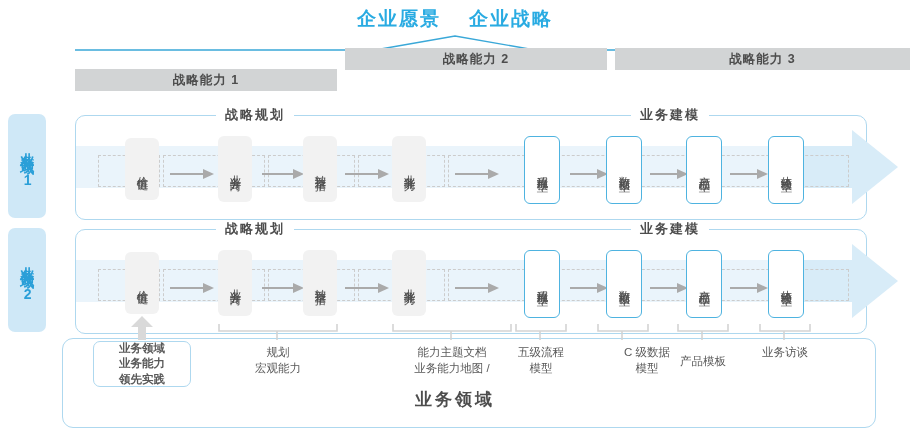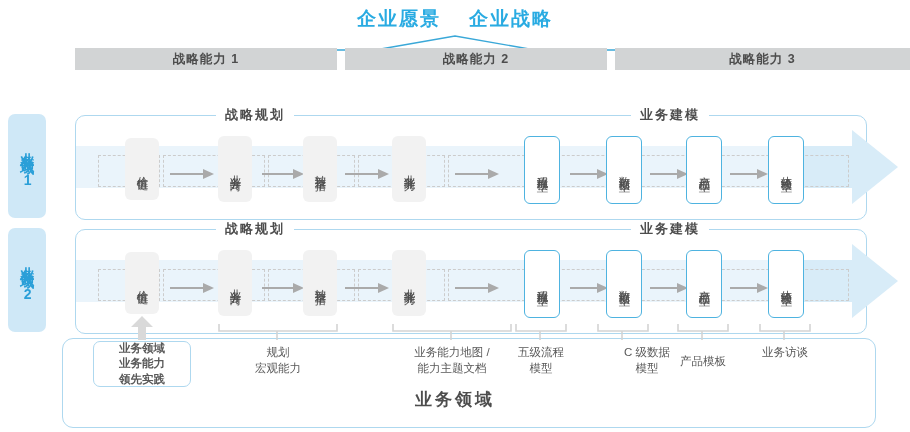--- a/index.html
+++ b/index.html
@@ -87,21 +87,21 @@
     <div class="title">企业愿景</div>
     <div class="title">企业战略</div>
   </div>
 
   <div class="apex">
     <svg width="760" height="18" viewBox="0 0 760 18">
       <polyline points="0,16 300,16 380,2 460,16 760,16" fill="none" stroke="#3aa8d8" stroke-width="1.4"></polyline>
     </svg>
   </div>
 
-  <div class="cap-band" style="left:75px;width:262px;">
+  <div class="cap-band" style="left:75px;width:262px;margin-top:21px;">
     <span>战略能力 1</span>
   </div>
   <div class="cap-band" style="left:345px;width:262px;">
     <span>战略能力 2</span>
   </div>
   <div class="cap-band" style="left:615px;width:295px;">
     <span>战略能力 3</span>
   </div>
 
 
@@ -325,22 +325,22 @@
       <div>业务能力</div>
       <div>领先实践</div>
     </div>
   </div>
 
   <div class="flabel" style="left:218px;top:345px;width:120px;">
     <div>规划</div>
     <div>宏观能力</div>
   </div>
   <div class="flabel" style="left:392px;top:345px;width:120px;">
+    <div>能力主题文档</div>
     <div>业务能力地图 /</div>
-    <div>能力主题文档</div>
   </div>
   <div class="flabel" style="left:511px;top:345px;width:60px;">
     <div>五级流程</div>
     <div>模型</div>
   </div>
   <div class="flabel" style="left:593px;top:345px;width:60px;margin-left:24px;">
     <div>C 级数据</div>
     <div>模型</div>
   </div>
   <div class="flabel" style="left:673px;top:345px;width:60px;margin-top:9px;">

